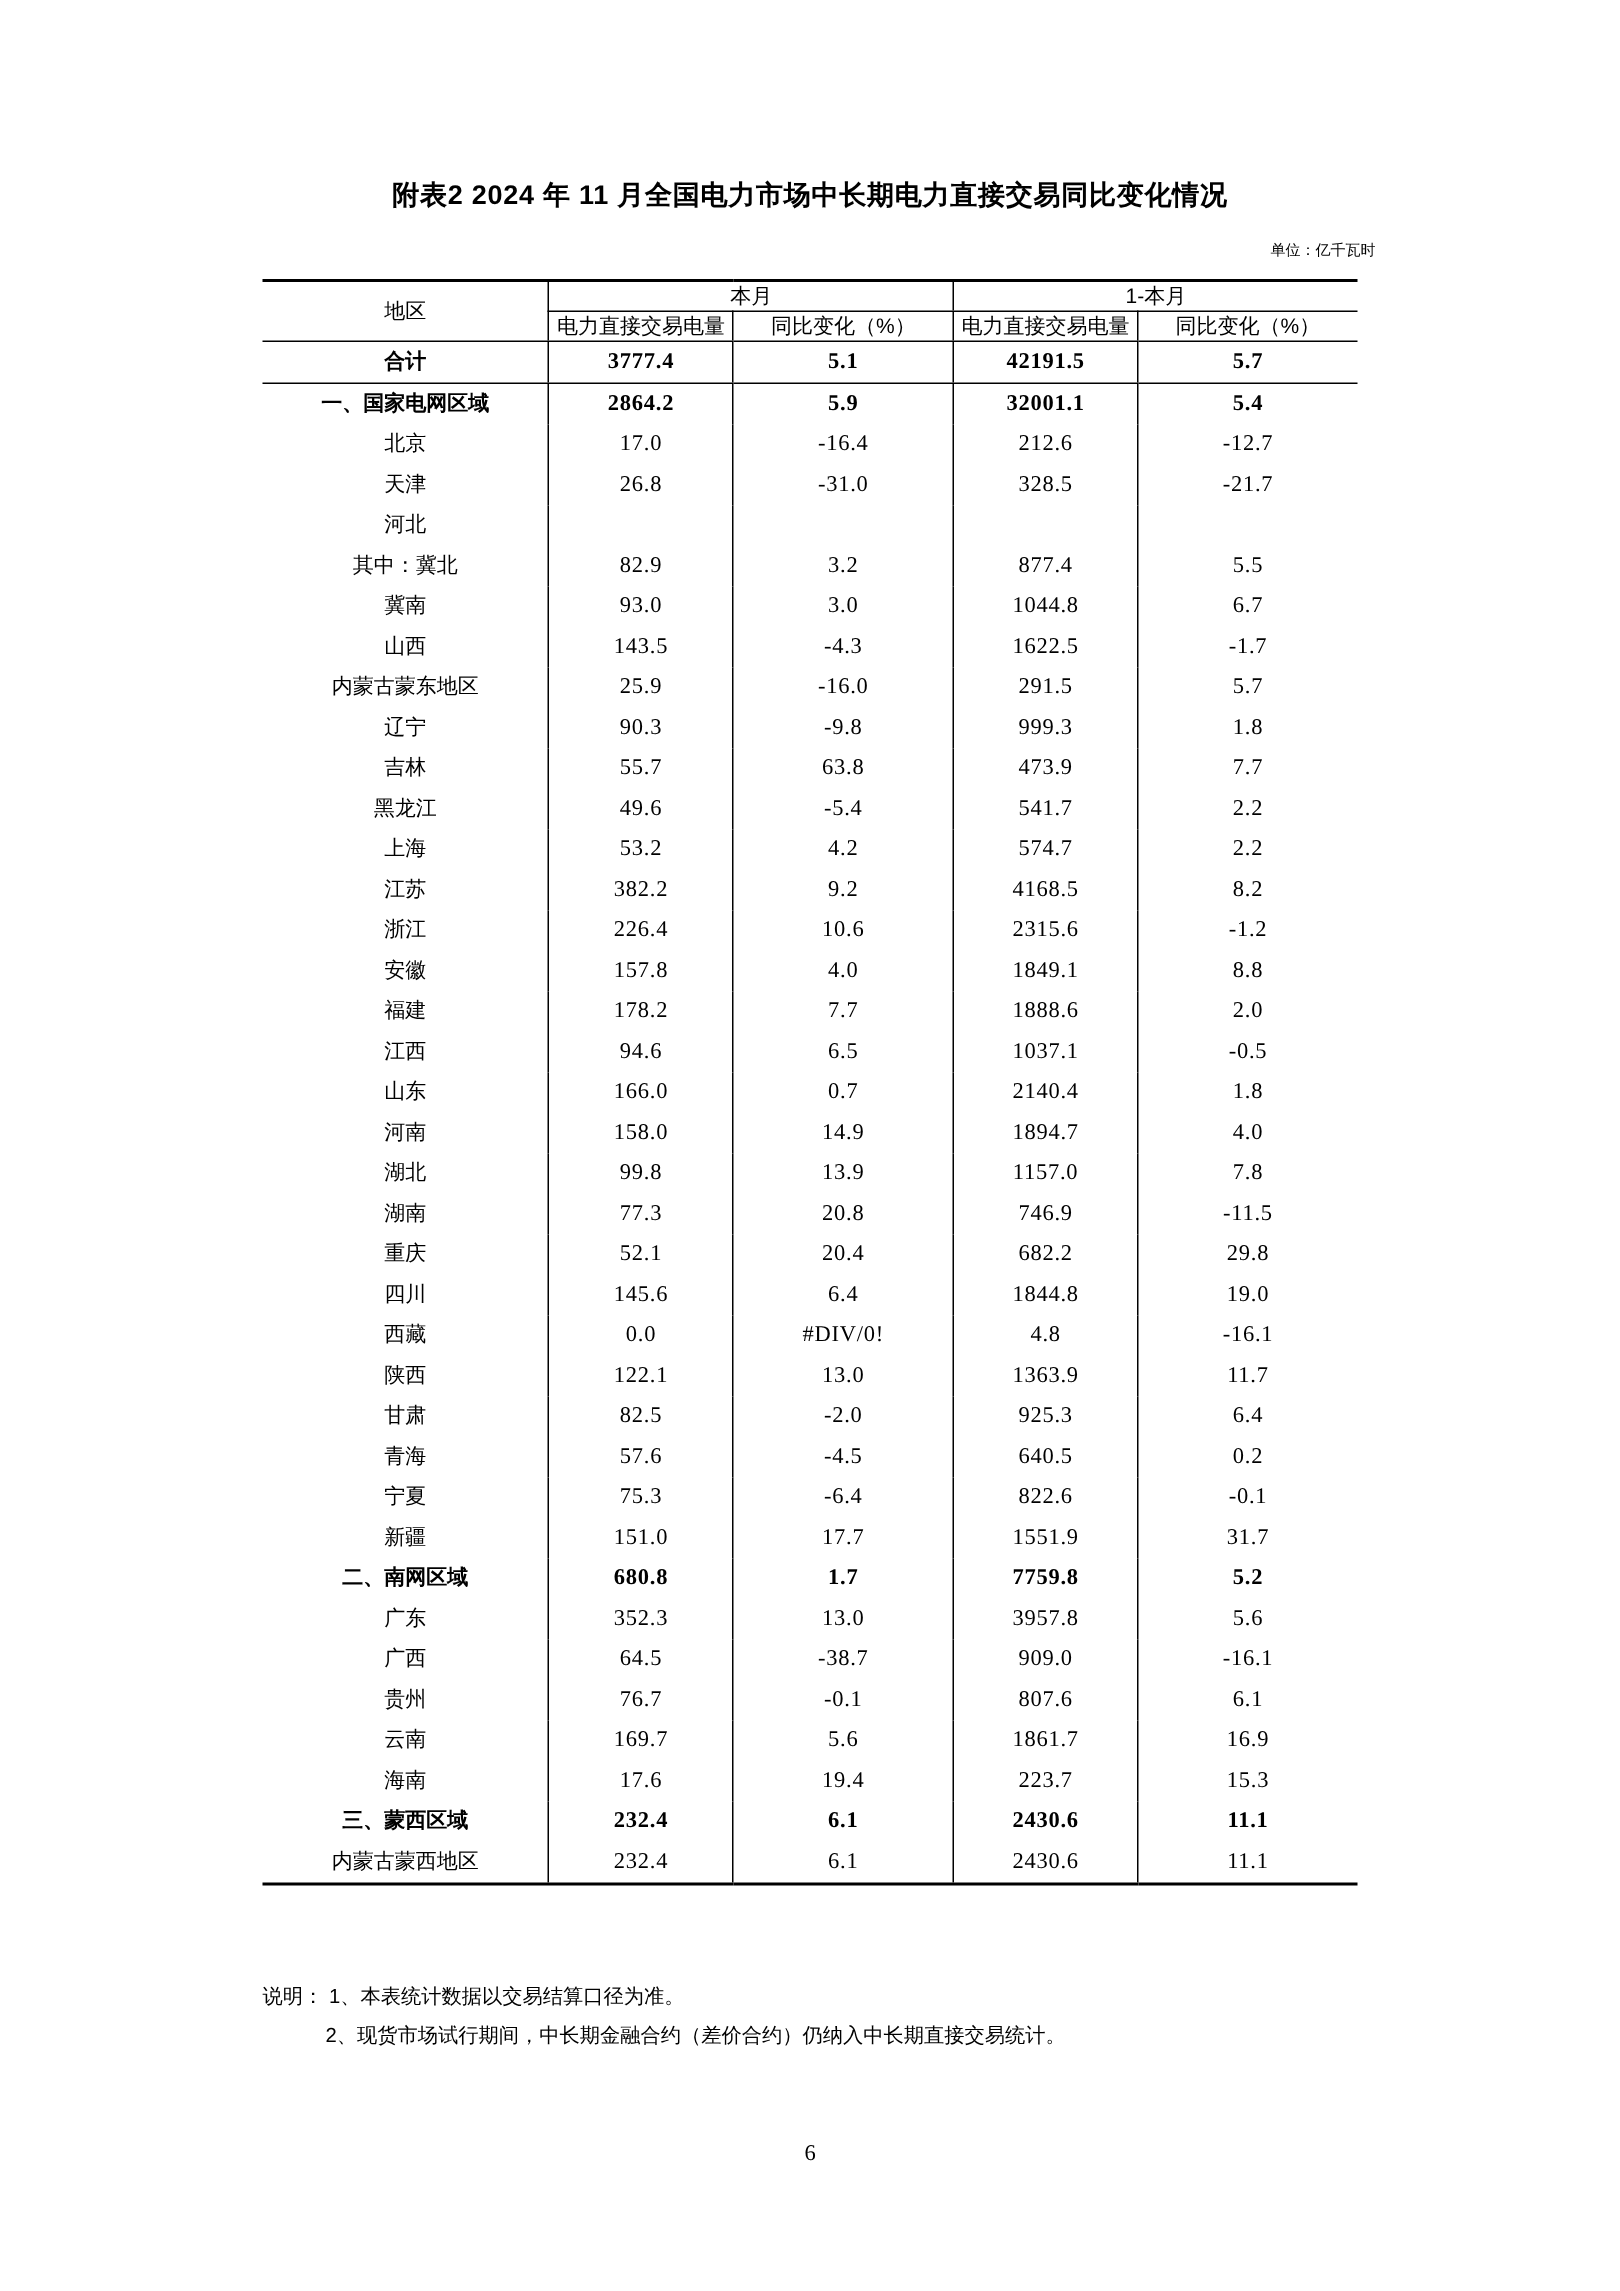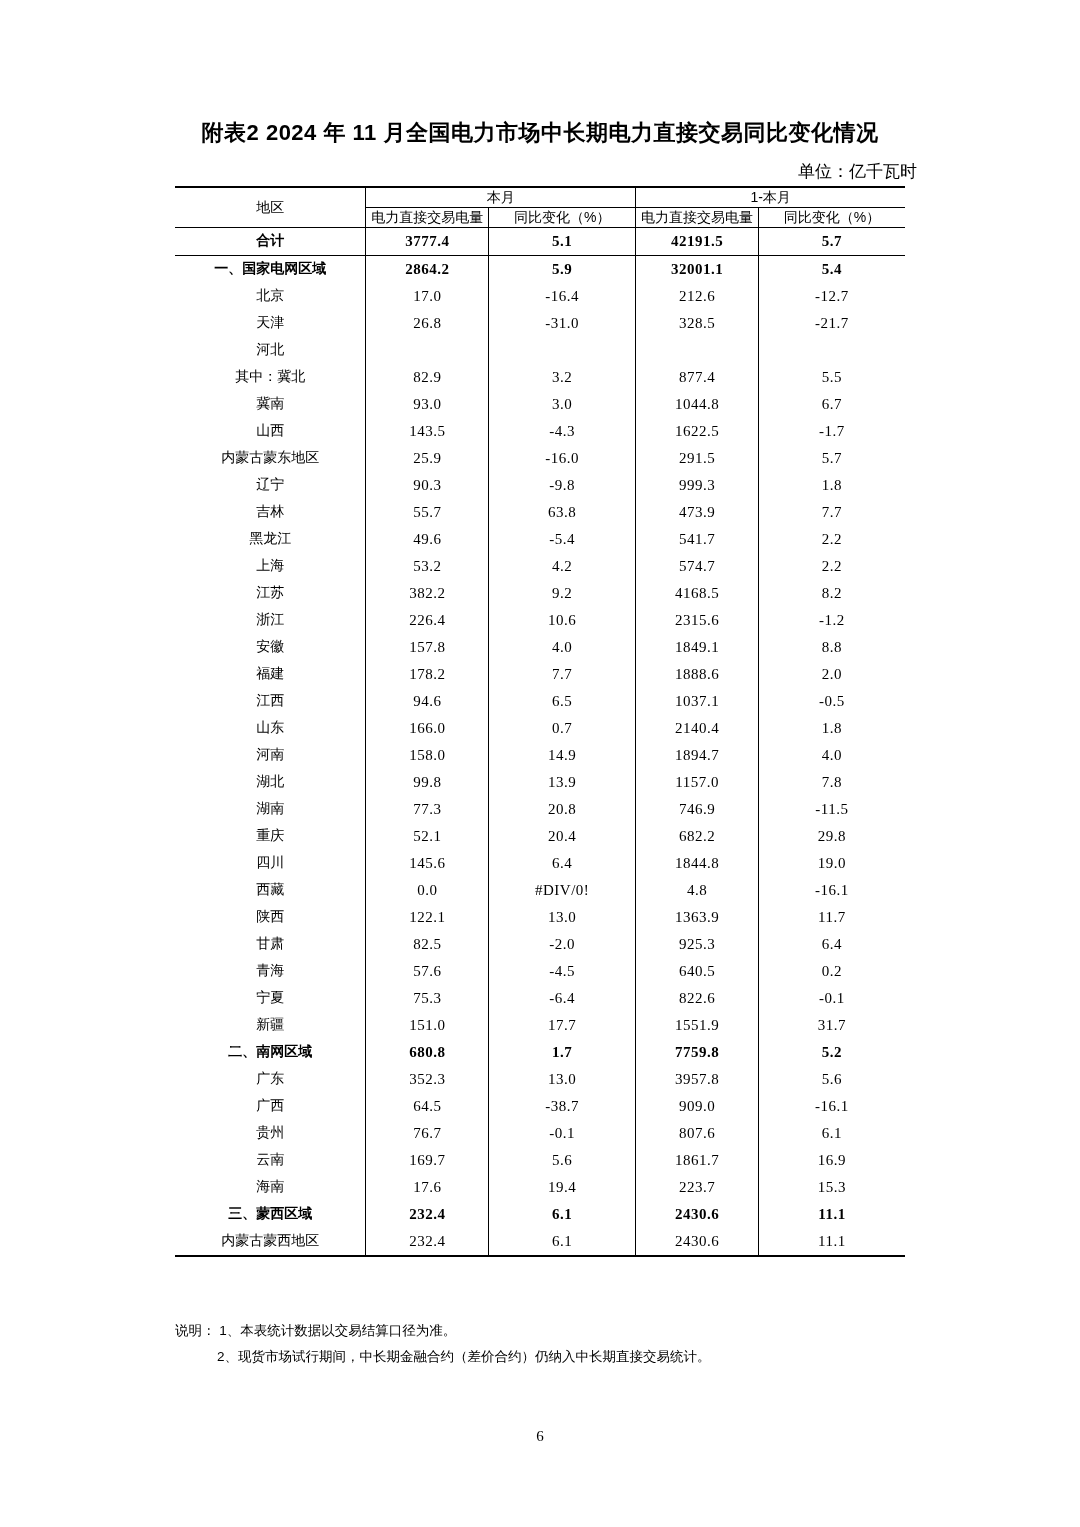--- a/index.html
+++ b/index.html
@@ -20,30 +20,30 @@
     height: 1527px;
     box-sizing: border-box;
     padding: 0;
   }
   .title {
     position: absolute;
     left: 0;
     top: 118px;
     width: 1080px;
     text-align: center;
-    font-size: 22px;
+    font-size: 18px;
     font-weight: bold;
     font-family: "Liberation Sans", "DejaVu Sans", sans-serif;
     letter-spacing: 0.5px;
   }
   .unit {
     position: absolute;
     right: 163px;
     top: 160px;
-    font-size: 17px;
+    font-size: 10px;
     font-family: "Liberation Sans", "DejaVu Sans", sans-serif;
   }
   table.main {
     position: absolute;
     left: 175px;
     top: 186px;
     width: 730px;
     border-collapse: collapse;
     font-size: 14px;
     font-family: "Liberation Sans", "DejaVu Sans", sans-serif;

